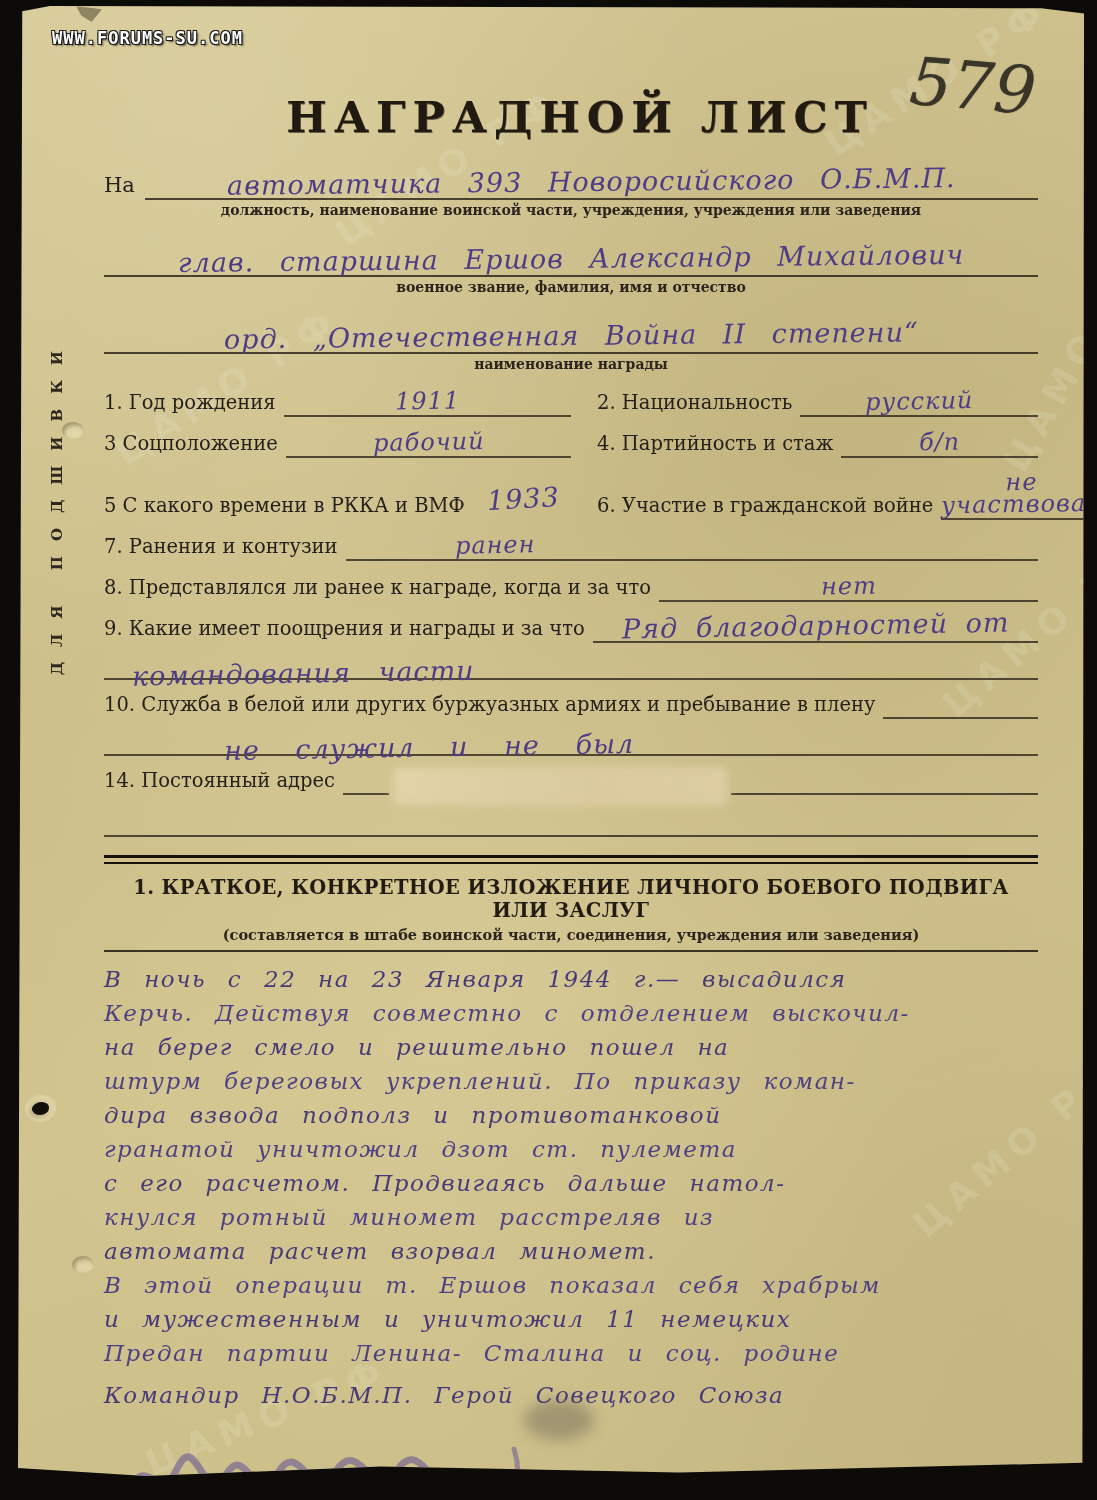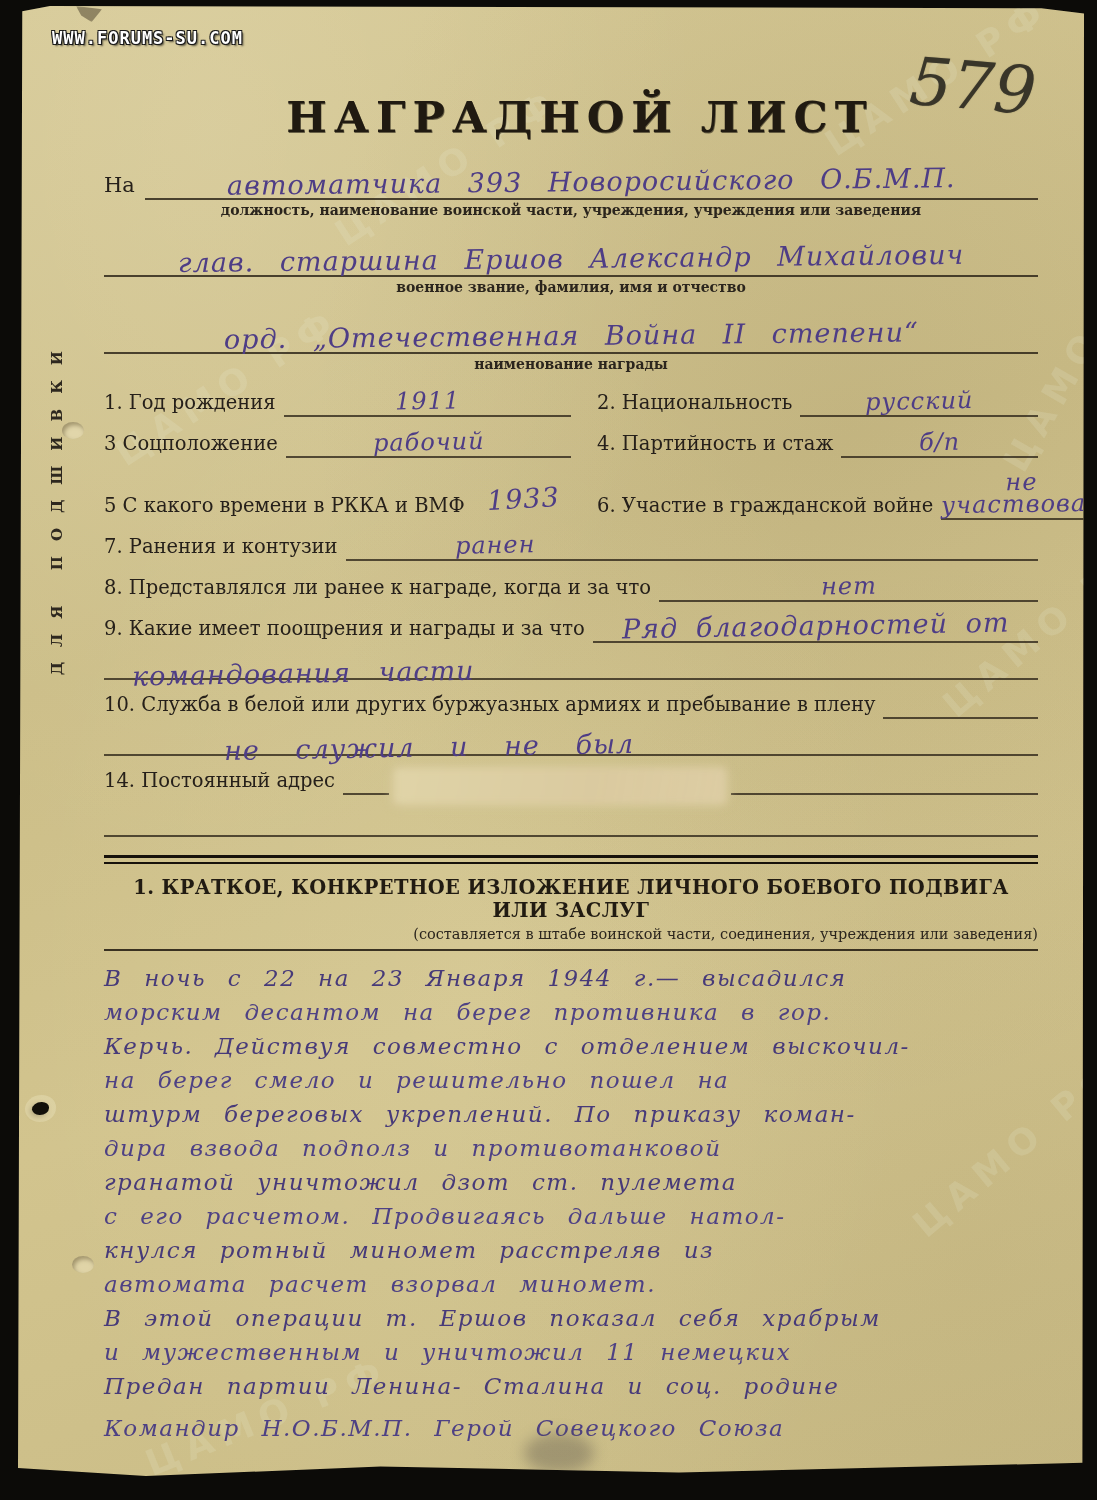--- a/index.html
+++ b/index.html
@@ -62,21 +62,21 @@
   .ind1{padding-left:120px;word-spacing:26px;}
   .ind2{padding-left:28px;word-spacing:18px;}
   .blankline{border-bottom:2px solid rgba(38,30,19,0.75);height:32px;margin-top:8px;}
   .redact{position:relative;flex:0 0 330px;height:34px;align-self:flex-end;margin:0 6px -8px 6px;
     background:linear-gradient(100deg,rgba(224,212,168,0.96),rgba(219,202,160,0.96) 60%,rgba(222,206,166,0.9));
     filter:blur(3px);border-radius:4px;box-shadow:0 0 6px 3px rgba(220,206,164,0.8);}
 
   
   .dbl-rule{margin-top:18px;height:4px;border-top:3px solid #17120b;border-bottom:2px solid #17120b;}
   .sec-head{margin-top:12px;text-align:center;font-size:19.5px;font-weight:bold;color:#211b12;letter-spacing:0.4px;}
-  .sec-sub{text-align:right;font-size:14.5px;font-weight:400;color:#2b251d;margin-top:4px;}
+  .sec-sub{text-align:center;font-size:14.5px;font-weight:700;color:#2b251d;margin-top:4px;}
   .thin-rule{margin-top:7px;border-top:2px solid rgba(30,24,14,0.85);}
 
   
   .story{margin-top:10px;}
   .sline{font-size:23px;line-height:34px;letter-spacing:1.5px;word-spacing:13px;
     font-style:italic;color:#473a79;white-space:nowrap;}
   .sline:nth-child(even){color:#4e4184;}
   .sig-row{margin-top:16px;display:flex;align-items:center;position:relative;height:92px;}
   .sig-scribble{margin:0 10px;flex:0 0 460px;height:90px;}
   .smudge{position:absolute;left:420px;top:-28px;width:70px;height:40px;border-radius:50%;
@@ -213,21 +213,20 @@
         <div class="blankline"></div>
       </div>
 
       <div class="dbl-rule"></div>
       <div class="sec-head">1. КРАТКОЕ, КОНКРЕТНОЕ ИЗЛОЖЕНИЕ ЛИЧНОГО БОЕВОГО ПОДВИГА ИЛИ ЗАСЛУГ</div>
       <div class="sec-sub">(составляется в штабе воинской части, соединения, учреждения или заведения)</div>
       <div class="thin-rule"></div>
 
       <div class="story">
         <div class="sline">В ночь с 22 на 23 Января 1944 г.— высадился</div>
-        <div class="sline">морским десантом на берег противника в гор.</div>
         <div class="sline">Керчь. Действуя совместно с отделением выскочил-</div>
         <div class="sline">на берег смело и решительно пошел на</div>
         <div class="sline">штурм береговых укреплений. По приказу коман-</div>
         <div class="sline">дира взвода подполз и противотанковой</div>
         <div class="sline">гранатой уничтожил дзот ст. пулемета</div>
         <div class="sline">с его расчетом. Продвигаясь дальше натол-</div>
         <div class="sline">кнулся ротный миномет расстреляв из</div>
         <div class="sline">автомата расчет взорвал миномет.</div>
         <div class="sline">В этой операции т. Ершов показал себя храбрым</div>
         <div class="sline">и мужественным и уничтожил 11 немецких</div>

